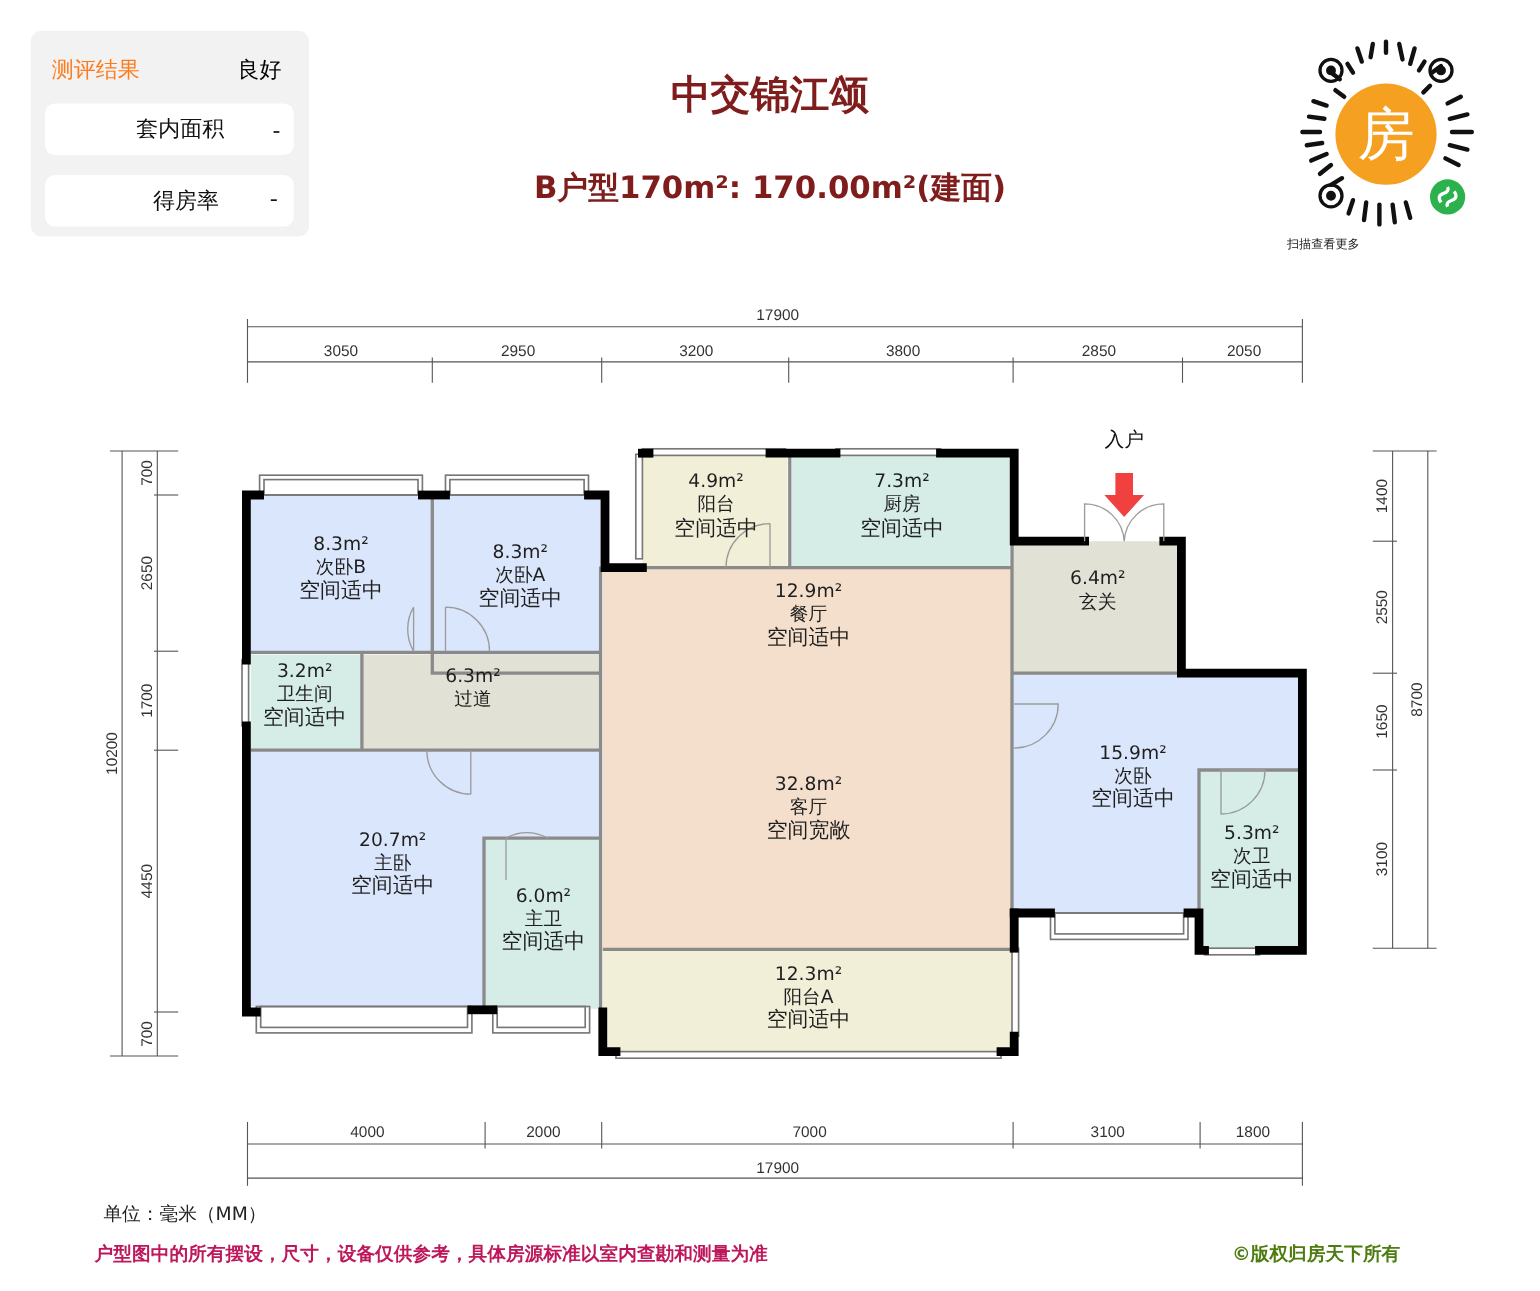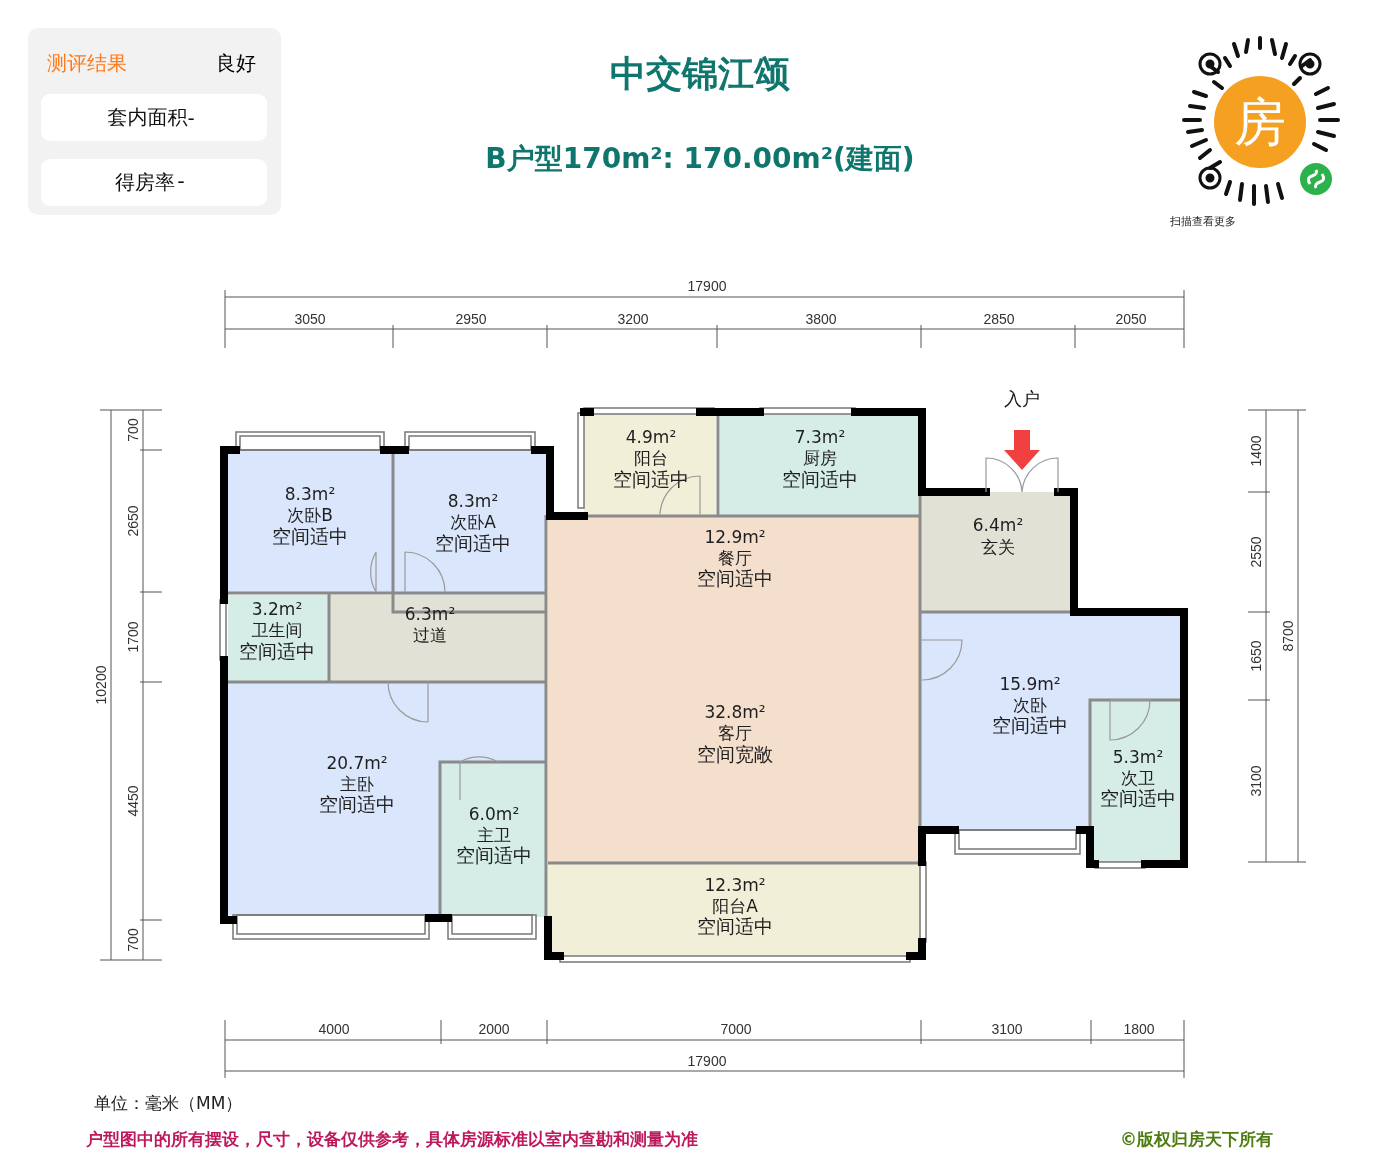--- a/index.html
+++ b/index.html
@@ -7,26 +7,26 @@
          font-family:"DejaVu Sans","Liberation Sans",sans-serif; color:#1a1a1a; }
 
   
   .card { position:absolute; left:28px; top:28px; width:253px; height:187px;
           background:#f2f2f2; border-radius:10px; }
   .card-head { position:absolute; left:19px; top:20px; right:25px; height:30px;
                display:flex; justify-content:space-between; align-items:center; font-size:20px; }
   .card-head .lbl { color:#ff7a1a; }
   .card-head .val { color:#000000; }
   .card-row { position:absolute; left:13px; width:226px; height:47px; background:#fff;
-              border-radius:9px; display:flex; justify-content:center; align-items:center;
-              padding:0 12px 0 6px; box-sizing:border-box; font-size:20px; color:#111; }
+              border-radius:9px; display:flex; justify-content:flex-end; align-items:center;
+              padding:0 12px 0 6px; box-sizing:border-box; font-size:20px; color:#111;gap:44px; }
   .card-row.r1 { top:66px; } .card-row.r2 { top:131px;font-family:Liberation Mono, monospace; }
 
   
-  .title { position:absolute; left:0; width:1400px; text-align:center; font-weight:bold; color:#0f766e; }
+  .title { position:absolute; left:0; width:1400px; text-align:center; font-weight:bold; color:#7f1d1d;margin-top:12px; }
   .t1 { top:50px; font-size:36px; }
   .t2 { top:140px; font-size:28px; }
 
   
   .qr { position:absolute; left:1170px; top:32px; width:180px; height:180px; }
   .qr-cap { position:absolute; left:1170px; top:214px; width:180px; font-size:11px; color:#222; }
 
   
   svg.plan { position:absolute; left:0; top:0; }
   .dim { font-family:"Liberation Sans",sans-serif; font-size:14px; fill:#333; }

